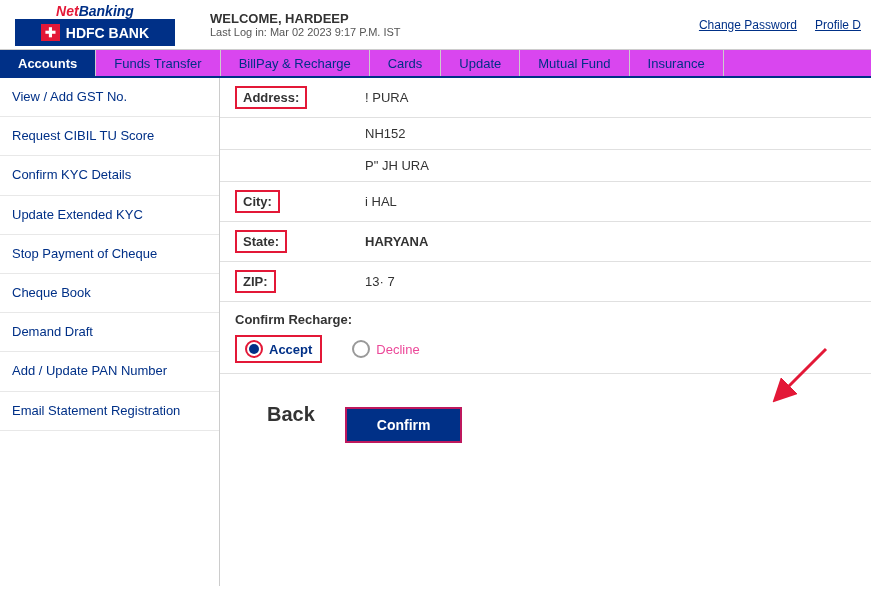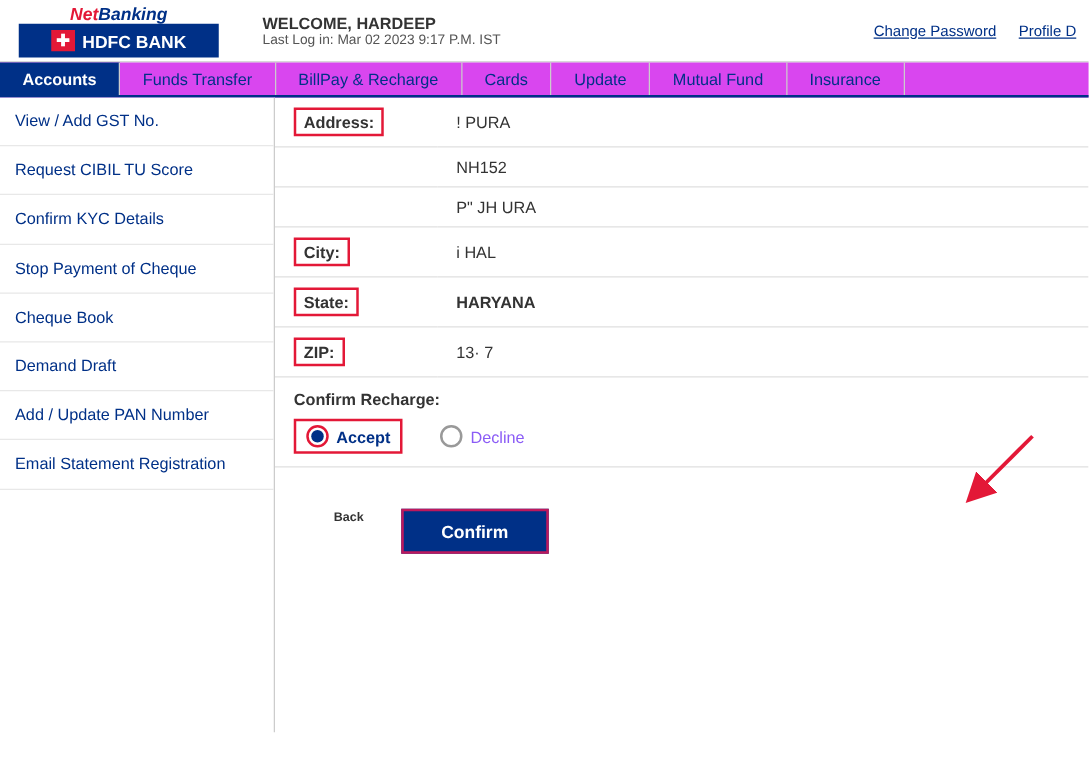--- a/index.html
+++ b/index.html
@@ -192,21 +192,21 @@
       width: 10px;
       height: 10px;
       border-radius: 50%;
       background: #003087;
     }
     .radio-label-accept {
       color: #003087;
       font-weight: bold;
     }
     .radio-label-decline {
-      color: #8b5cf6;
+      color: #ec4899;
     }
     .accept-box {
       border: 2px solid #e31837;
       padding: 3px 8px;
       display: inline-flex;
       align-items: center;
       gap: 6px;
     }
 
     
@@ -214,21 +214,21 @@
       padding: 12px 15px;
       display: flex;
       align-items: center;
       gap: 30px;
       position: relative;
     }
     .back-link {
       color: #333;
       font-weight: bold;
       cursor: pointer;
-      font-size: 10px;
+      font-size: 20px;
       padding-left: 32px;
     }
     .confirm-btn {
       background: #003087;
       color: #fff;
       border: 2px solid #be185d;
       padding: 8px 30px;
       font-size: 14px;
       font-weight: bold;
       cursor: pointer;
@@ -286,20 +286,23 @@
 
   <div class="sidebar">
     <div class="sidebar-item">
       <span>View / Add GST No.</span>
     </div>
     <div class="sidebar-item">
       <span>Request CIBIL TU Score</span>
     </div>
     <div class="sidebar-item">
       <span>Confirm KYC Details</span>
+    </div>
+    <div class="sidebar-item">
+      <span>Update Extended KYC</span>
     </div>
     <div class="sidebar-item">
       <span>Stop Payment of Cheque</span>
     </div>
     <div class="sidebar-item">
       <span>Cheque Book</span>
     </div>
     <div class="sidebar-item">
       <span>Demand Draft</span>
     </div>

